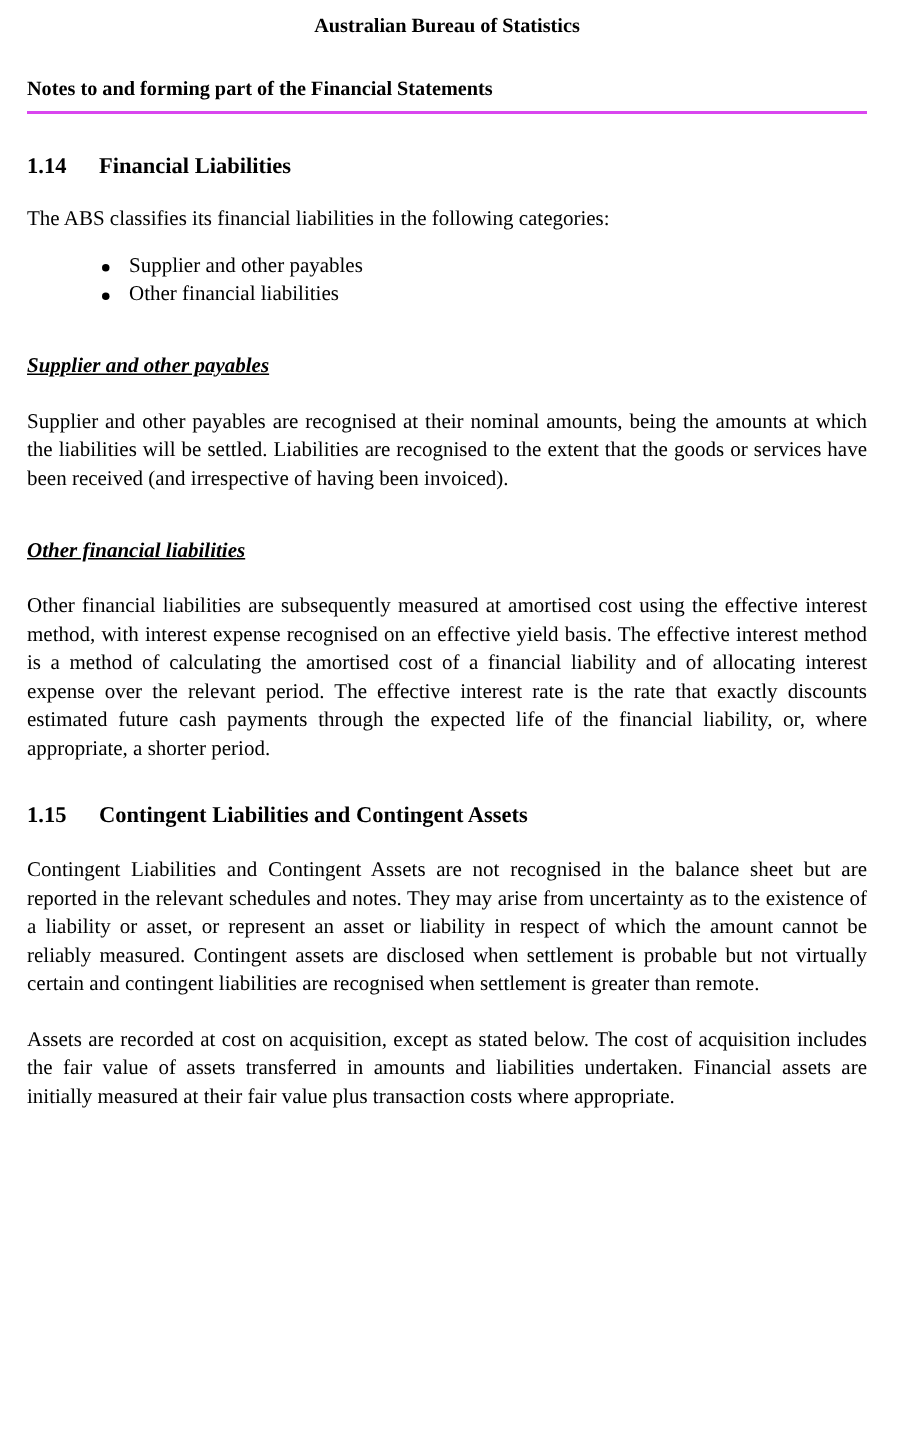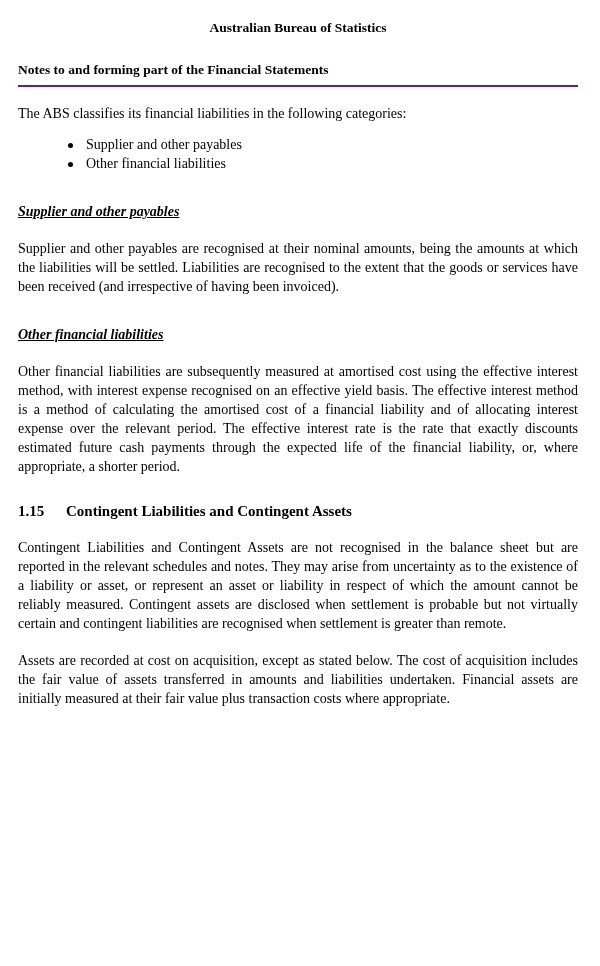--- a/index.html
+++ b/index.html
@@ -5,40 +5,40 @@
   html, body {
     margin: 0;
     padding: 0;
     background: #ffffff;
   }
   .page {
     position: relative;
     width: 600px;
     height: 966px;
     box-sizing: border-box;
-    padding: 18px 22px 20px 18px;
+    padding: 7px 22px 20px 18px;
     background: #ffffff;
     color: #000000;
     font-family: "Liberation Serif", "DejaVu Serif", serif;
     font-size: 14px;
     line-height: 19px;
     overflow: hidden;
   }
   .doc-title {
     text-align: center;
     font-weight: bold;
     font-size: 13.5px;
     margin: 0;
   }
   .notes-header {
     font-weight: bold;
     font-size: 13.5px;
     margin-top: 23px;
     padding-bottom: 6px;
-    border-bottom: 2px solid #701a75;
+    border-bottom: 2px solid #d946ef;
   }
   .sec-heading {
     margin: 26px 0 0 0;
     font-weight: bold;
     font-size: 15px;
     line-height: 18px;
   }
   .sec-num {
     display: inline-block;
     width: 48px;
@@ -80,20 +80,23 @@
 </style>
 </head>
 <body>
 
 <div class="page">
 
   <div class="doc-title">Australian Bureau of Statistics</div>
 
   <div class="notes-header">Notes to and forming part of the Financial Statements</div>
 
+  <div class="sec-heading">
+    <span class="sec-num">1.14</span><span class="sec-title">Financial Liabilities</span>
+  </div>
 
 
   <p class="intro-para">The ABS classifies its financial liabilities in the following categories:</p>
 
   <ul class="bullet-list">
     <li>
       <span class="bullet-dot"></span>
       <span>Supplier and other payables</span>
     </li>
     <li>

